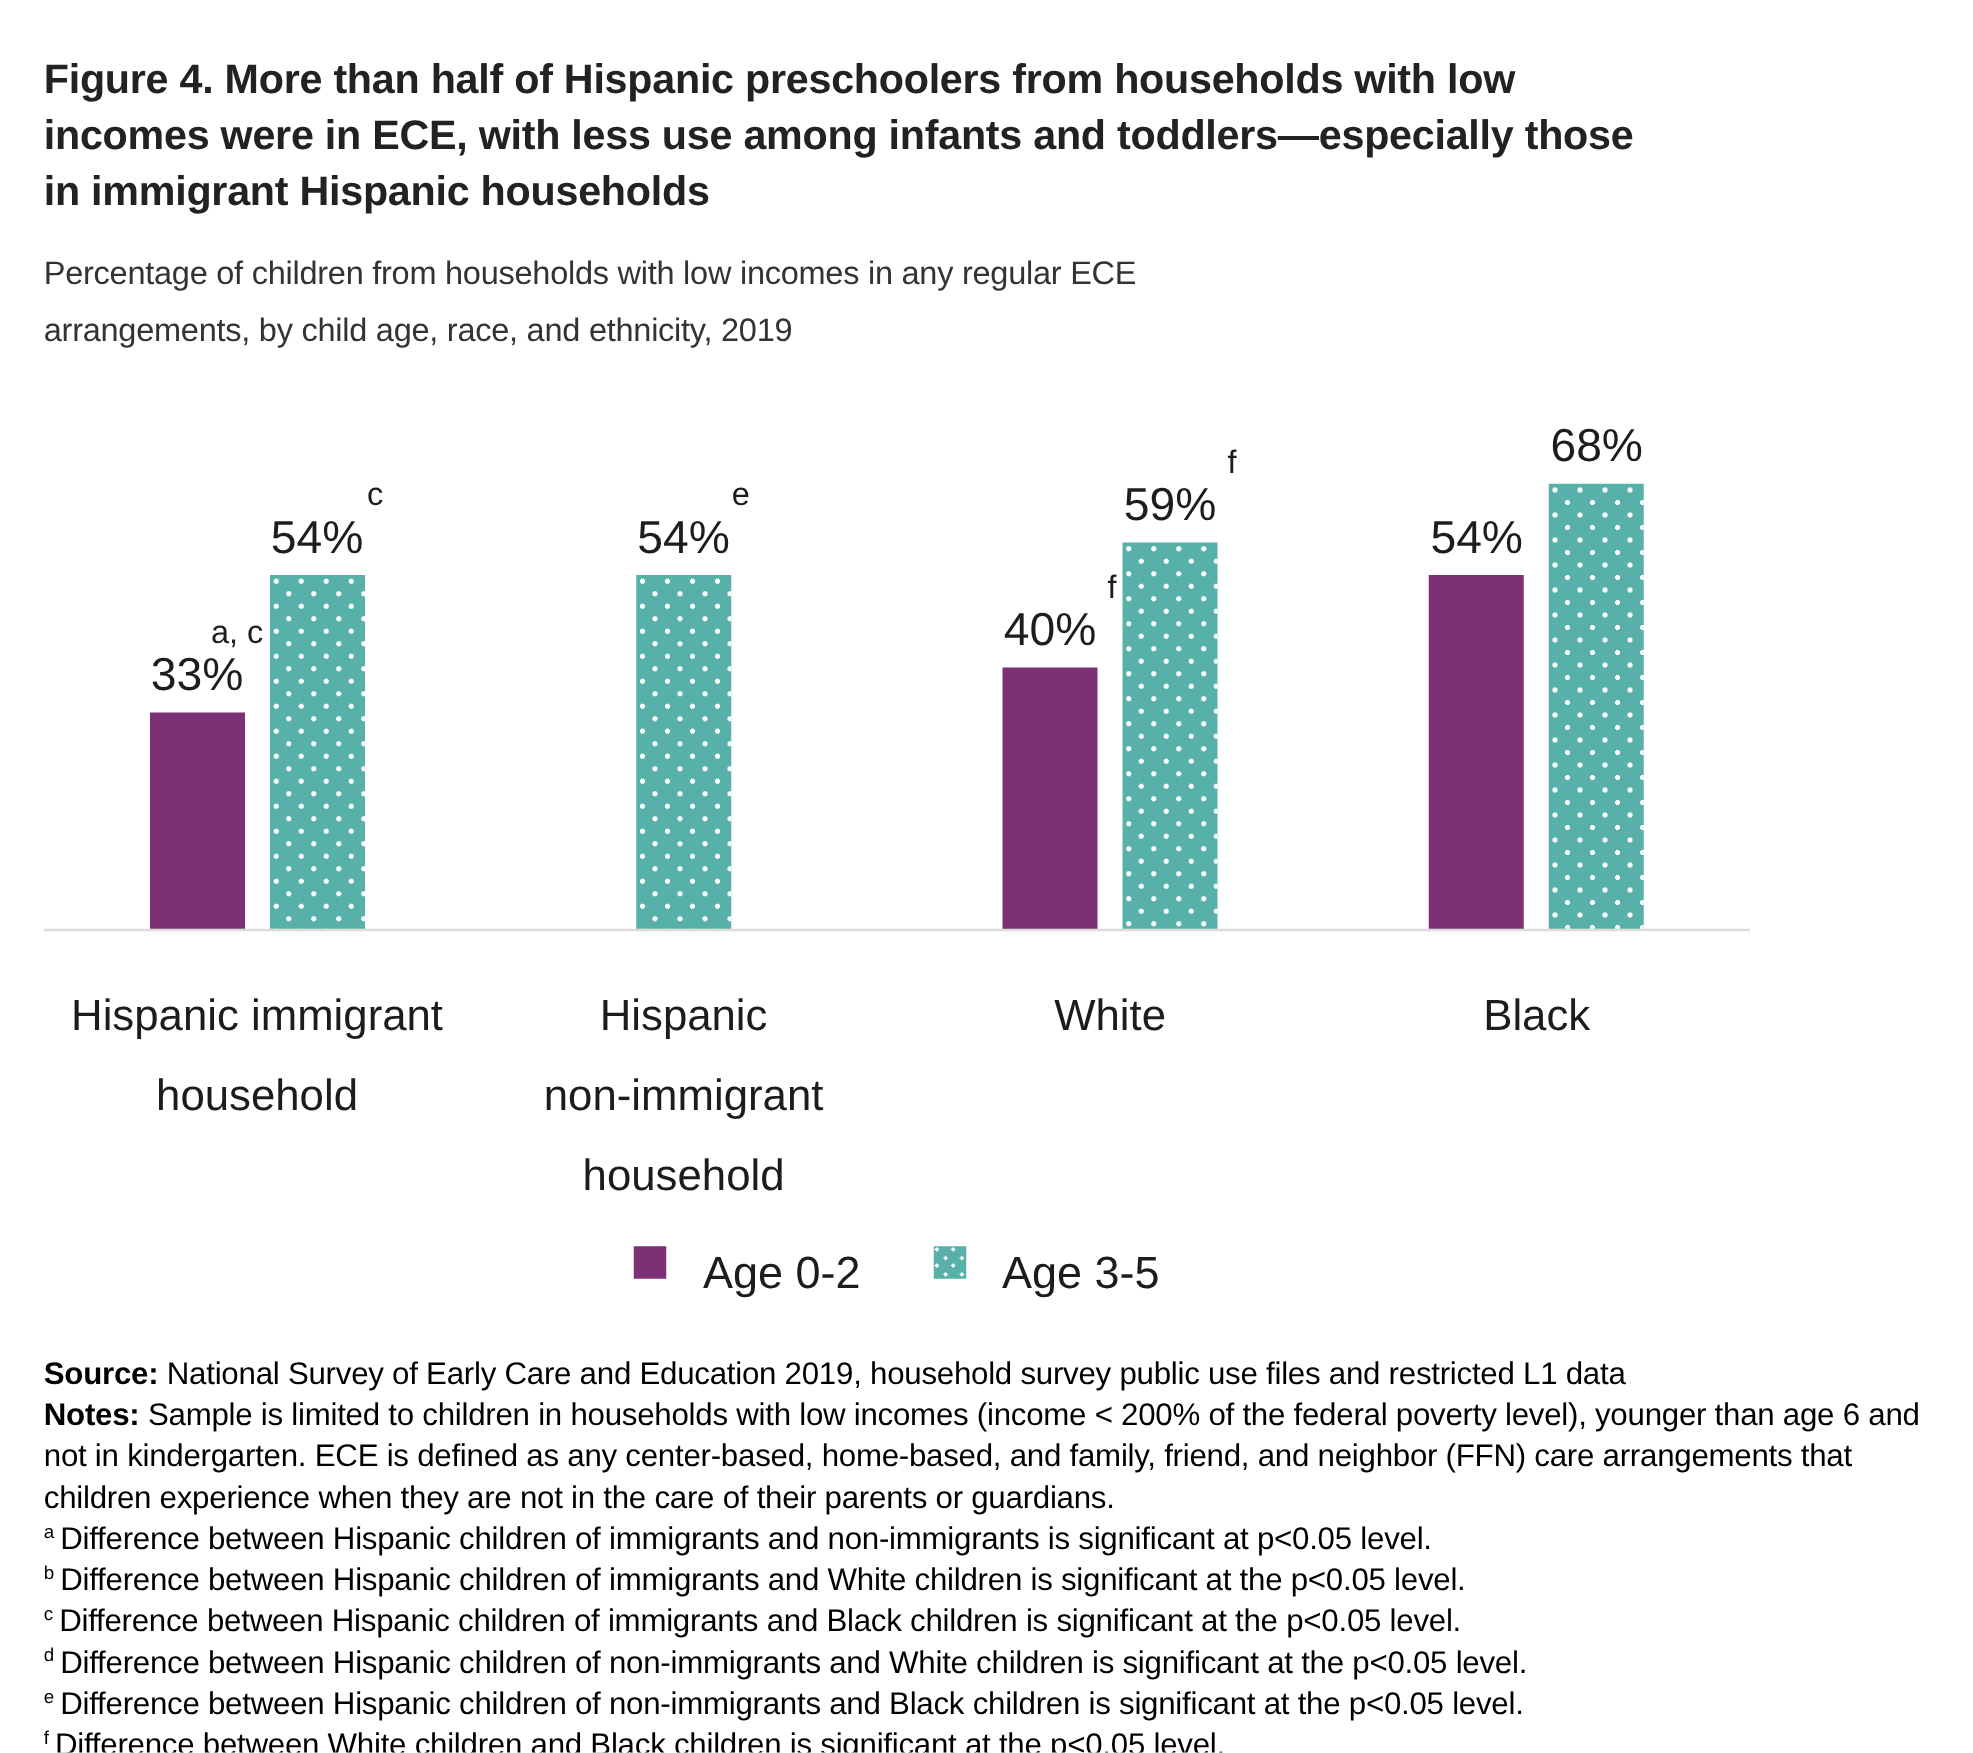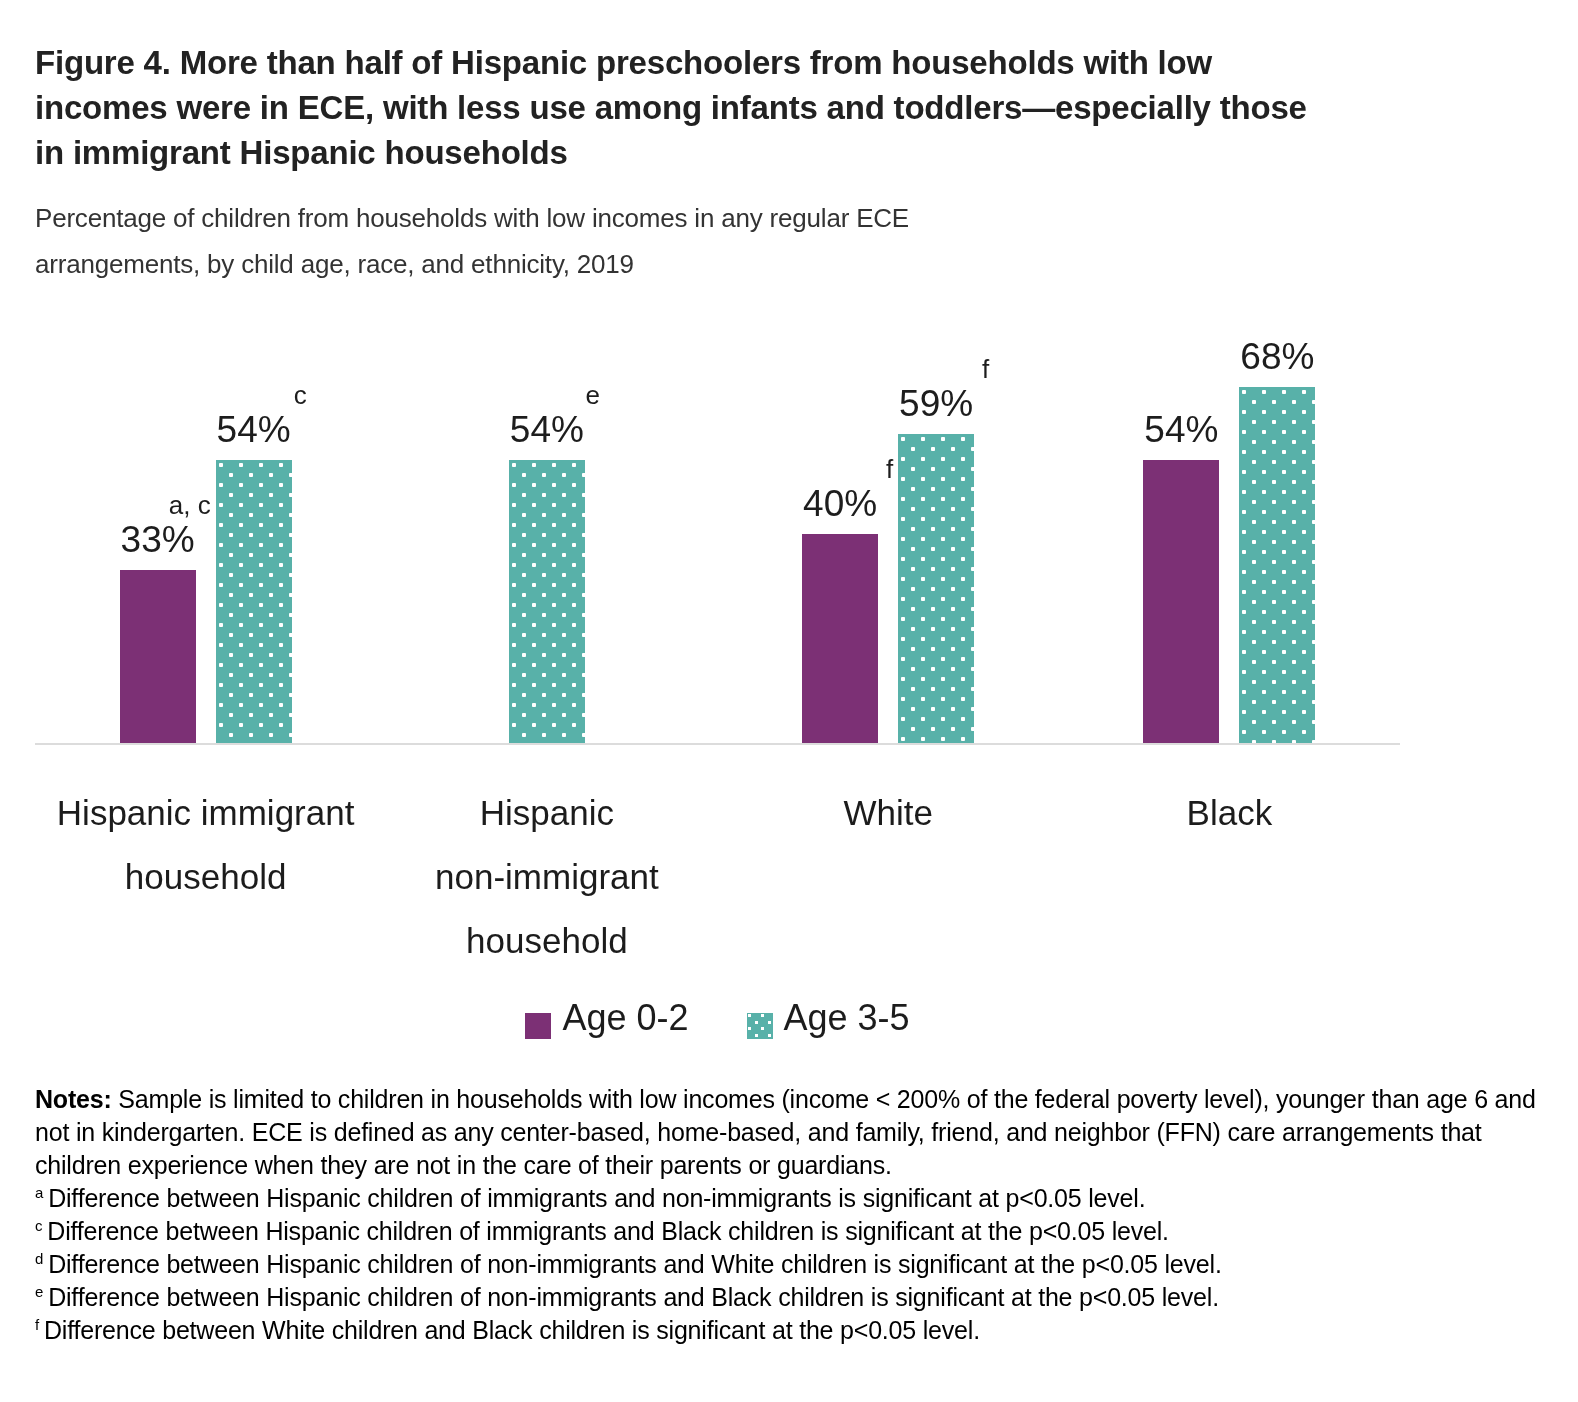--- a/index.html
+++ b/index.html
@@ -51,21 +51,21 @@
 
   .cat-label{
     margin-top:38px; text-align:center; white-space:pre-line;
     font-size:35px; line-height:64px; color:#1c1c1c;
   }
 
   .legend{
     width:1365px; margin-top:24px;
     display:flex; justify-content:center; align-items:center; gap:58px;
   }
-  .legend-item{ display:flex; align-items:flex-end; gap:11px; }
+  .legend-item{ display:flex; align-items:flex-start; gap:29px; }
   .swatch{ width:26px; height:26px; display:inline-block; }
   .swatch--solid{ background:var(--c-age02,#7c3075); }
   .swatch--dotted{
     background-color:var(--c-age35,#58b1a9);
     background-image:
       radial-gradient(circle, #ffffff 1.6px, rgba(255,255,255,0) 1.7px),
       radial-gradient(circle, #ffffff 1.6px, rgba(255,255,255,0) 1.7px);
     background-size:13px 13px;
     background-position:3px 3px, 9px 9px;
   }
@@ -168,21 +168,23 @@
       <span class="swatch swatch--solid"></span>
       <span class="legend-label">Age 0-2</span>
     </div>
     <div class="legend-item">
       <span class="swatch swatch--dotted"></span>
       <span class="legend-label">Age 3-5</span>
     </div>
   </div>
 
   <div class="footer">
+    <p><span class="lbl-bold">Source:</span> <span>National Survey of Early Care and Education 2019, household survey public use files and restricted L1 data</span></p>
     <p><span class="lbl-bold">Notes:</span> <span>Sample is limited to children in households with low incomes (income &lt; 200% of the federal poverty level), younger than age 6 and not in kindergarten. ECE is defined as any center-based, home-based, and family, friend, and neighbor (FFN) care arrangements that children experience when they are not in the care of their parents or guardians.</span></p>
     <p class="fn"><sup class="fn-sup">a</sup><span>Difference between Hispanic children of immigrants and non-immigrants is significant at p&lt;0.05 level.</span></p>
+    <p class="fn"><sup class="fn-sup">b</sup><span>Difference between Hispanic children of immigrants and White children is significant at the p&lt;0.05 level.</span></p>
     <p class="fn"><sup class="fn-sup">c</sup><span>Difference between Hispanic children of immigrants and Black children is significant at the p&lt;0.05 level.</span></p>
     <p class="fn"><sup class="fn-sup">d</sup><span>Difference between Hispanic children of non-immigrants and White children is significant at the p&lt;0.05 level.</span></p>
     <p class="fn"><sup class="fn-sup">e</sup><span>Difference between Hispanic children of non-immigrants and Black children is significant at the p&lt;0.05 level.</span></p>
     <p class="fn"><sup class="fn-sup">f</sup><span>Difference between White children and Black children is significant at the p&lt;0.05 level.</span></p>
   </div>
 
 </div>
 
 </body></html>

